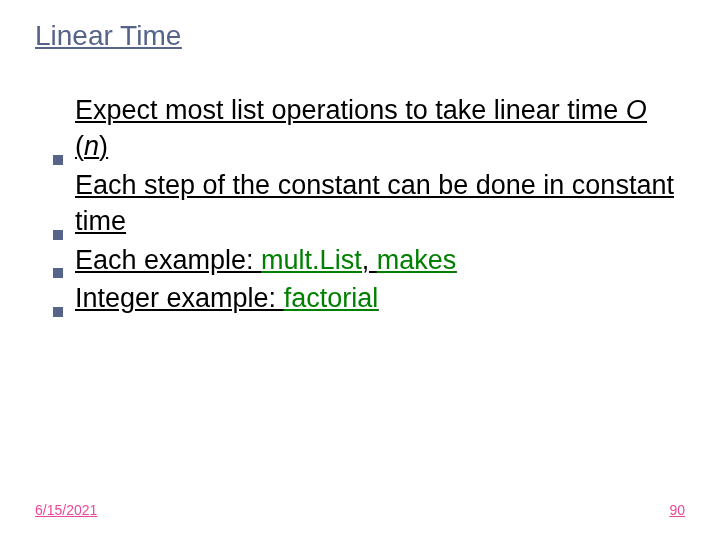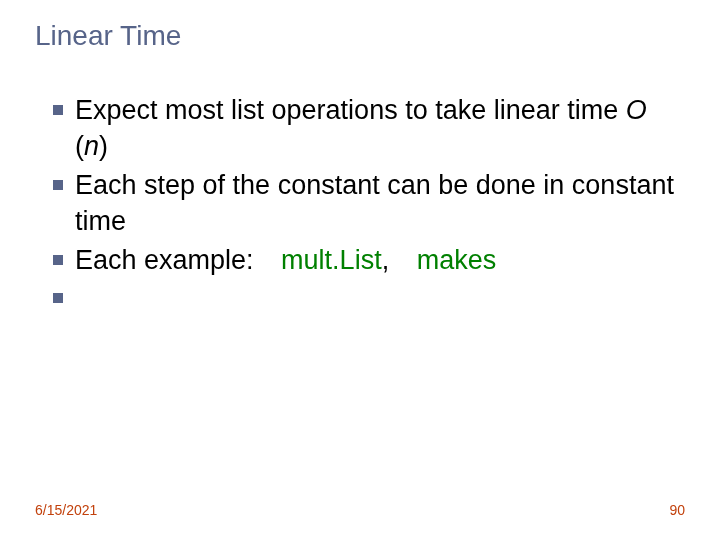--- a/index.html
+++ b/index.html
@@ -1,59 +1,59 @@
 <!DOCTYPE html>
 <html><head>
 <meta charset="utf-8">
 <style>
-  * { margin: 0; padding: 0; box-sizing: border-box; }
+  * { margin: 0; padding: 0; box-sizing: border-box; text-decoration: underline; }
   html, body { width: 720px; height: 540px; }
   body {
     font-family: Arial, Helvetica, sans-serif;
     background: #ffffff;
     position: relative;
     padding: 20px 35px 0 35px;
   }
   .title {
     color: #576489;
     font-size: 28px;
     font-weight: normal;
     margin-bottom: 40px;
   }
   .content {
     padding-left: 18px;
   }
   .bullet-item {
     display: flex;
-    align-items: flex-start;
+    align-items: flex-end;
     margin-bottom: 2px;
   }
   .bullet {
     width: 10px;
     height: 10px;
     background: #576489;
     flex-shrink: 0;
     margin-top: 13px;
     margin-right: 12px;
   }
   .bullet-text {
     color: #000000;
     font-size: 27px;
     line-height: 1.35;
   }
   .italic { font-style: italic; }
-  .green { color: #008000; margin-left: 20px; }
+  .green { color: #008000; }
   .footer {
     position: absolute;
     bottom: 22px;
     left: 35px;
     right: 35px;
     display: flex;
     justify-content: space-between;
-    color: #c2410c;
+    color: #ec4899;
     font-size: 14px;
   }
 </style>
 </head>
 <body>
 
 <div class="title">Linear Time</div>
 
 <div class="content">
 
@@ -72,20 +72,23 @@
 
   <div class="bullet-item">
     <div class="bullet"></div>
     <div class="bullet-text">
       <span>Each example: </span><span class="green">mult.List</span><span>, </span><span class="green">makes</span>
     </div>
   </div>
 
   <div class="bullet-item">
     <div class="bullet"></div>
+    <div class="bullet-text">
+      <span>Integer example: </span><span class="green">factorial</span>
+    </div>
   </div>
 
 </div>
 
 <div class="footer">
   <span>6/15/2021</span>
   <span>90</span>
 </div>
 
 </body></html>

